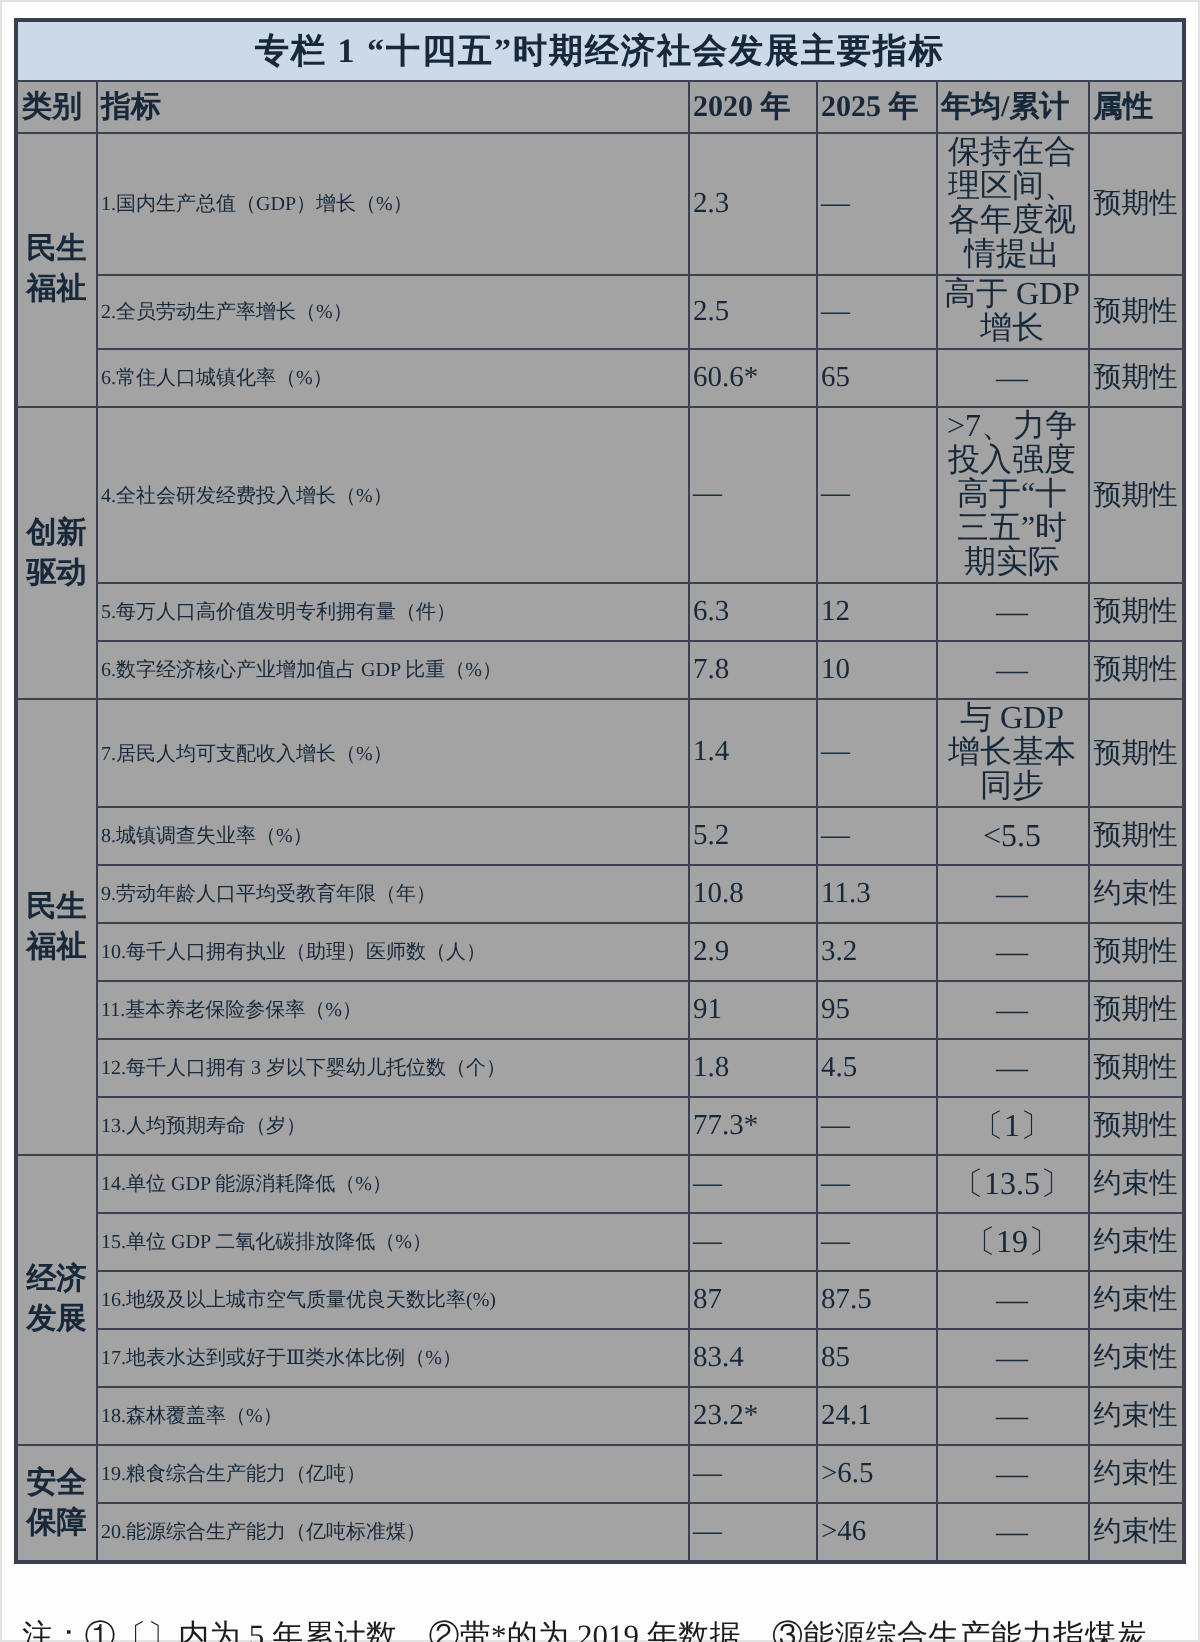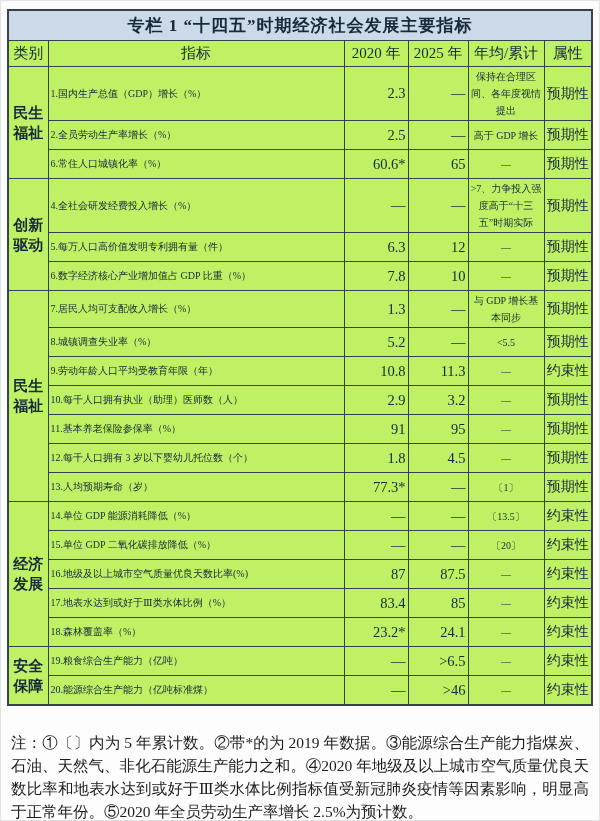--- a/index.html
+++ b/index.html
@@ -15,67 +15,67 @@
     width:600px;height:821px;
     box-sizing:border-box;
     background:#fdfdfd;
     border:1px solid #e2e2e2;
   }
   table.box{
     border-collapse:collapse;
     table-layout:fixed;
     width:584px;
     margin:8px auto 0 auto;
-    background:#bef264;
+    background:#a3a3a3;
     color:#16283a;
     border:2px solid #39414e;
     padding-left:43px;
   }
   table.box th, table.box td{
     border:1.5px solid #39414e;
     vertical-align:middle;
     padding:1px 2px;
     overflow:hidden;
   }
   th.title-cell{
     background:#ccd9e8;
     font-size:17px;
     font-weight:bold;
     height:27px;
     text-align:center;
     letter-spacing:1px;
   }
   tr.cols th{
     font-size:15px;
-    font-weight:normal;
+    font-weight:bold;
     height:23px;
-    text-align:center;
+    text-align:left;
   }
   td.cat{
     text-align:center;
     font-size:15px;
     font-weight:bold;
     line-height:20px;
     padding:0 3px;
   }
   td.ind{
     text-align:left;
     font-size:10px;
     padding:2px 2px 2px 5px;
     white-space:nowrap;
     height:26px;
   }
   td.num{
-    text-align:right;
+    text-align:left;
     font-size:14.5px;
     height:26px;
   }
   td.annual{
     text-align:center;
-    font-size:10px;
+    font-size:16px;
     line-height:17px;
     padding:2px 1px;
   }
   td.attr{
     text-align:center;
     font-size:14px;
     padding:2px 0;
   }
   .footnote{
     margin:25px 10px 0 10px;
@@ -153,21 +153,21 @@
         <tr>
           <td class="ind">6.数字经济核心产业增加值占 GDP 比重（%）</td>
           <td class="num">7.8</td>
           <td class="num">10</td>
           <td class="annual">—</td>
           <td class="attr">预期性</td>
         </tr>
         <tr>
           <td rowspan="7" class="cat">民生福祉</td>
           <td class="ind">7.居民人均可支配收入增长（%）</td>
-          <td class="num">1.3</td>
+          <td class="num">1.4</td>
           <td class="num">—</td>
           <td class="annual">与 GDP 增长基本同步</td>
           <td class="attr">预期性</td>
         </tr>
         <tr>
           <td class="ind">8.城镇调查失业率（%）</td>
           <td class="num">5.2</td>
           <td class="num">—</td>
           <td class="annual">&lt;5.5</td>
           <td class="attr">预期性</td>
@@ -212,21 +212,21 @@
           <td class="ind">14.单位 GDP 能源消耗降低（%）</td>
           <td class="num">—</td>
           <td class="num">—</td>
           <td class="annual">〔13.5〕</td>
           <td class="attr">约束性</td>
         </tr>
         <tr>
           <td class="ind">15.单位 GDP 二氧化碳排放降低（%）</td>
           <td class="num">—</td>
           <td class="num">—</td>
-          <td class="annual">〔20〕</td>
+          <td class="annual">〔19〕</td>
           <td class="attr">约束性</td>
         </tr>
         <tr>
           <td class="ind">16.地级及以上城市空气质量优良天数比率(%)</td>
           <td class="num">87</td>
           <td class="num">87.5</td>
           <td class="annual">—</td>
           <td class="attr">约束性</td>
         </tr>
         <tr>

